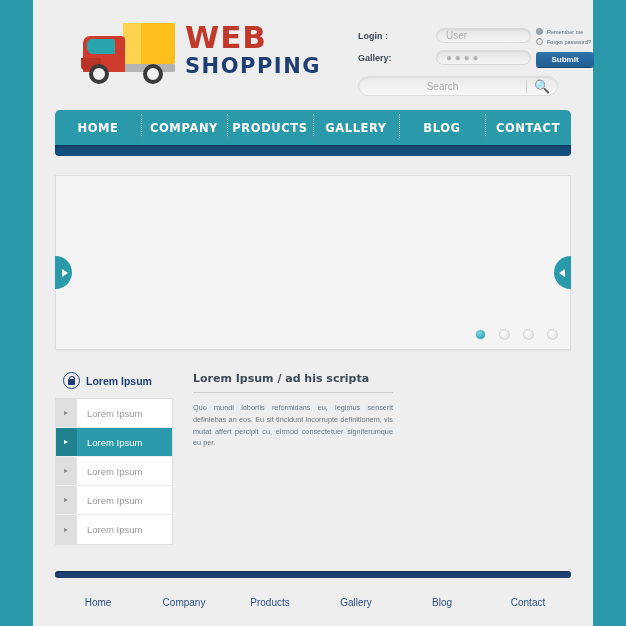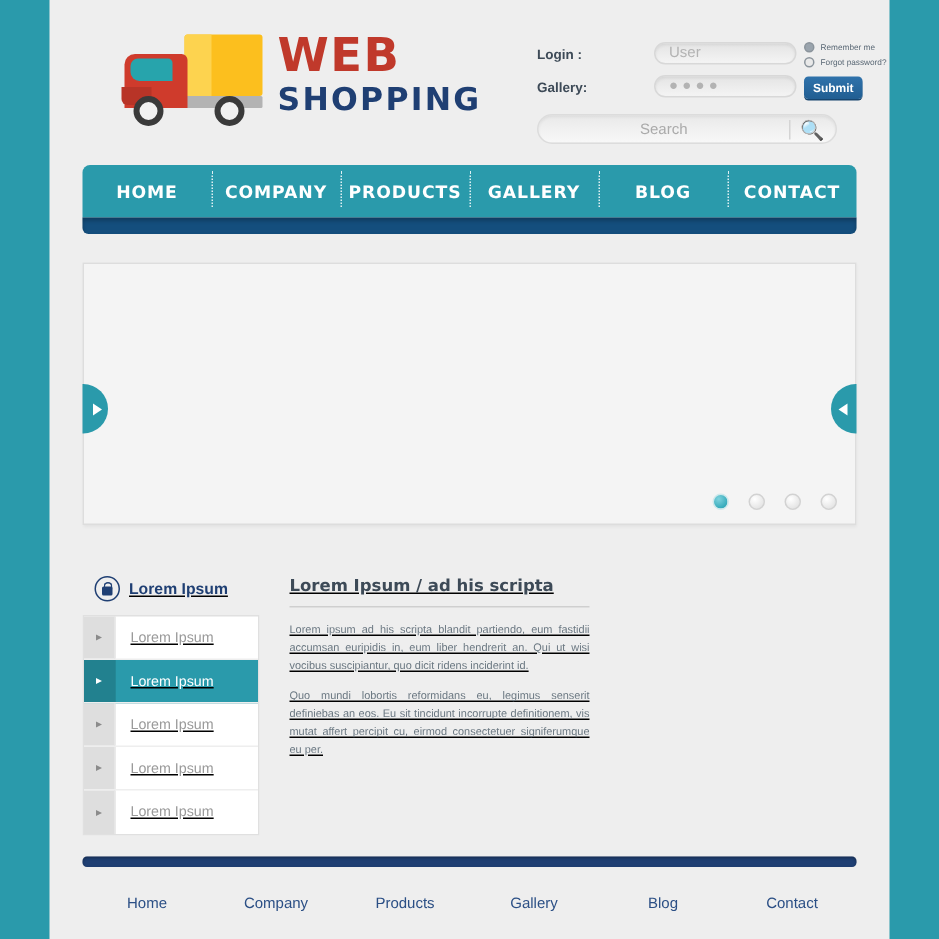--- a/index.html
+++ b/index.html
@@ -87,21 +87,21 @@
 
   .login-side { position: absolute; left: 178px; top: 0; width: 84px; }
   .check-row { display: flex; align-items: center; margin-bottom: 3px; }
   .radio-dot {
     width: 7px; height: 7px; border-radius: 50%;
     background: #9aa4ad; border: 1px solid #8b949c; margin-right: 4px;
   }
   .radio-dot.hollow { background: #e9e9e9; }
   .check-text { font-size: 5.5px; color: #5a6875; }
   .submit-btn {
-    margin-top: 0; width: 39px; height: 15px; border: 0; border-radius: 3px;
+    margin-top: 0; width: 58px; height: 15px; border: 0; border-radius: 3px;
     background: linear-gradient(#2f72ab, #215e92);
     color: #fff; font-size: 8px; font-weight: bold; cursor: pointer;
     box-shadow: 0 1px 0 #17456e; font-family: "Liberation Sans", sans-serif;
   }
 
   
   .search-wrap {
     position: absolute; left: 325px; top: 76px;
     width: 200px; height: 20px; border-radius: 11px;
     background: linear-gradient(#e9e9e9, #f8f8f8);
@@ -163,21 +163,21 @@
     width: 11px; height: 11px; border-radius: 50%;
     background: radial-gradient(circle at 35% 30%, #ffffff, #dcdcdc);
     border: 1px solid #d2d2d2; cursor: pointer;
   }
   .dot.active {
     background: radial-gradient(circle at 35% 30%, #7fd3de, #179aad);
     border-color: #cfe9ec;
   }
 
   
-  .content { margin: 34px 22px 0; display: flex; text-decoration: underline; }
+  .content { margin: 22px 22px 0; display: flex; }
 
   .col-left { width: 118px; }
   .lorem-head { display: flex; align-items: center; margin: 0 0 9px 8px; }
   .lock-icon {
     width: 17px; height: 17px; border-radius: 50%;
     border: 1.6px solid #1f3f73; display: flex; align-items: center; justify-content: center;
     position: relative;
   }
   .lock-body {
     width: 7px; height: 6px; background: #1f3f73; border-radius: 1px; margin-top: 2px;
@@ -393,21 +393,20 @@
               <i></i>
             </span>
           <span class="li-label">Lorem Ipsum</span>
         </div>
       </div>
     </div>
 
     <div class="col-mid">
       <div class="mid-title">Lorem Ipsum / ad his scripta</div>
       <div class="mid-rule"></div>
-      <p class="mid-p">Lorem ipsum ad his scripta blandit partiendo, eum fastidii accumsan euripidis in, eum liber hendrerit an. Qui ut wisi vocibus suscipiantur, quo dicit ridens inciderint id.</p>
       <p class="mid-p">Quo mundi lobortis reformidans eu, legimus senserit definiebas an eos. Eu sit tincidunt incorrupte definitionem, vis mutat affert percipit cu, eirmod consectetuer signiferumque eu per.</p>
     </div>
 
   </div>
 
   <div class="footer">
     <div class="footer-rule"></div>
     <div class="footer-nav">
       <div class="footer-item">Home</div>
       <div class="footer-item">Company</div>

